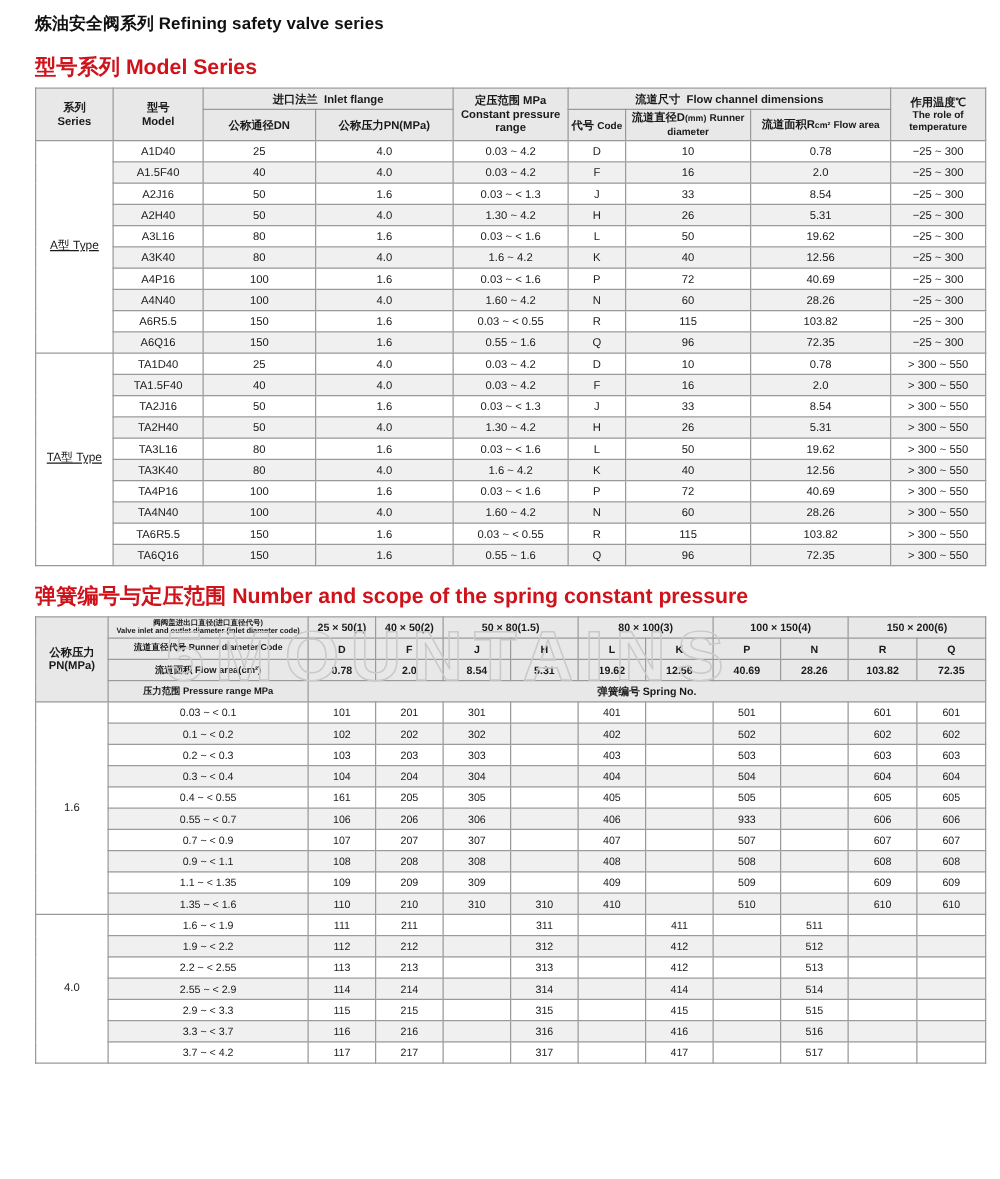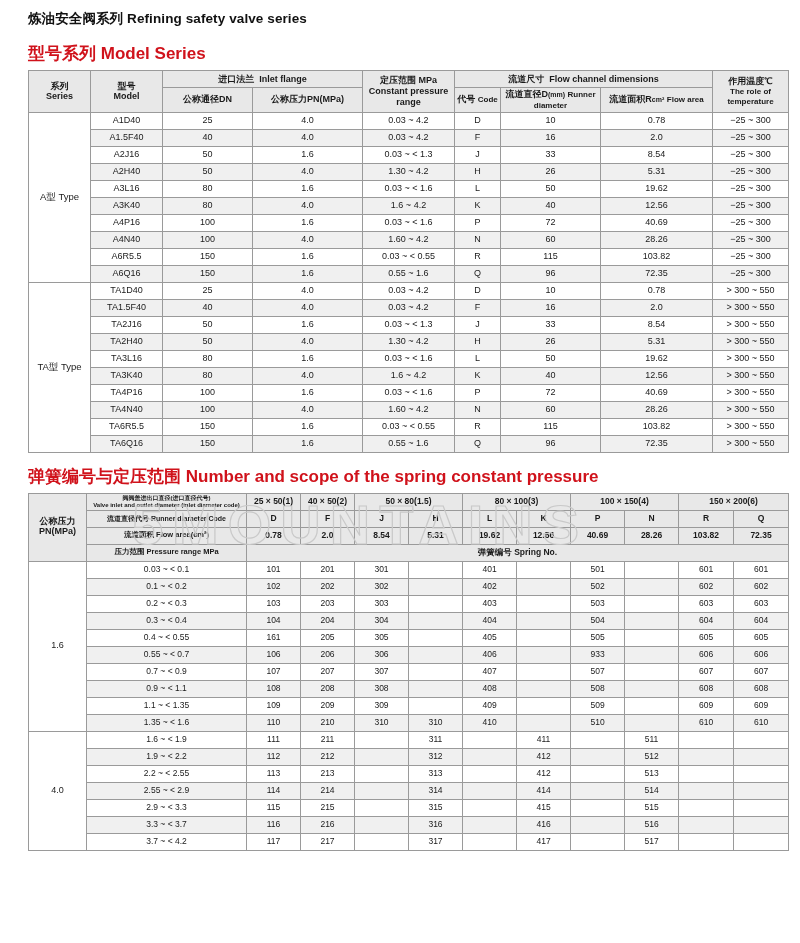--- a/index.html
+++ b/index.html
@@ -53,20 +53,21 @@
     font-weight: bold;
     font-size: 9px;
     line-height: 1.2;
   }
   .tbl thead td .cn { display:block; }
   .tbl thead td .en { display:block; }
   .rowshade { background: #f0f0f0; }
   .series-cell {
     font-size: 9.5px;
     background: #ffffff;
+    text-decoration: underline;
   }
   .small { font-size: 8px; }
   .tiny { font-size: 7px; }
 
   
   .watermark {
     position: absolute;
     left: 0; right: 0;
     top: 472px;
     height: 58px;

